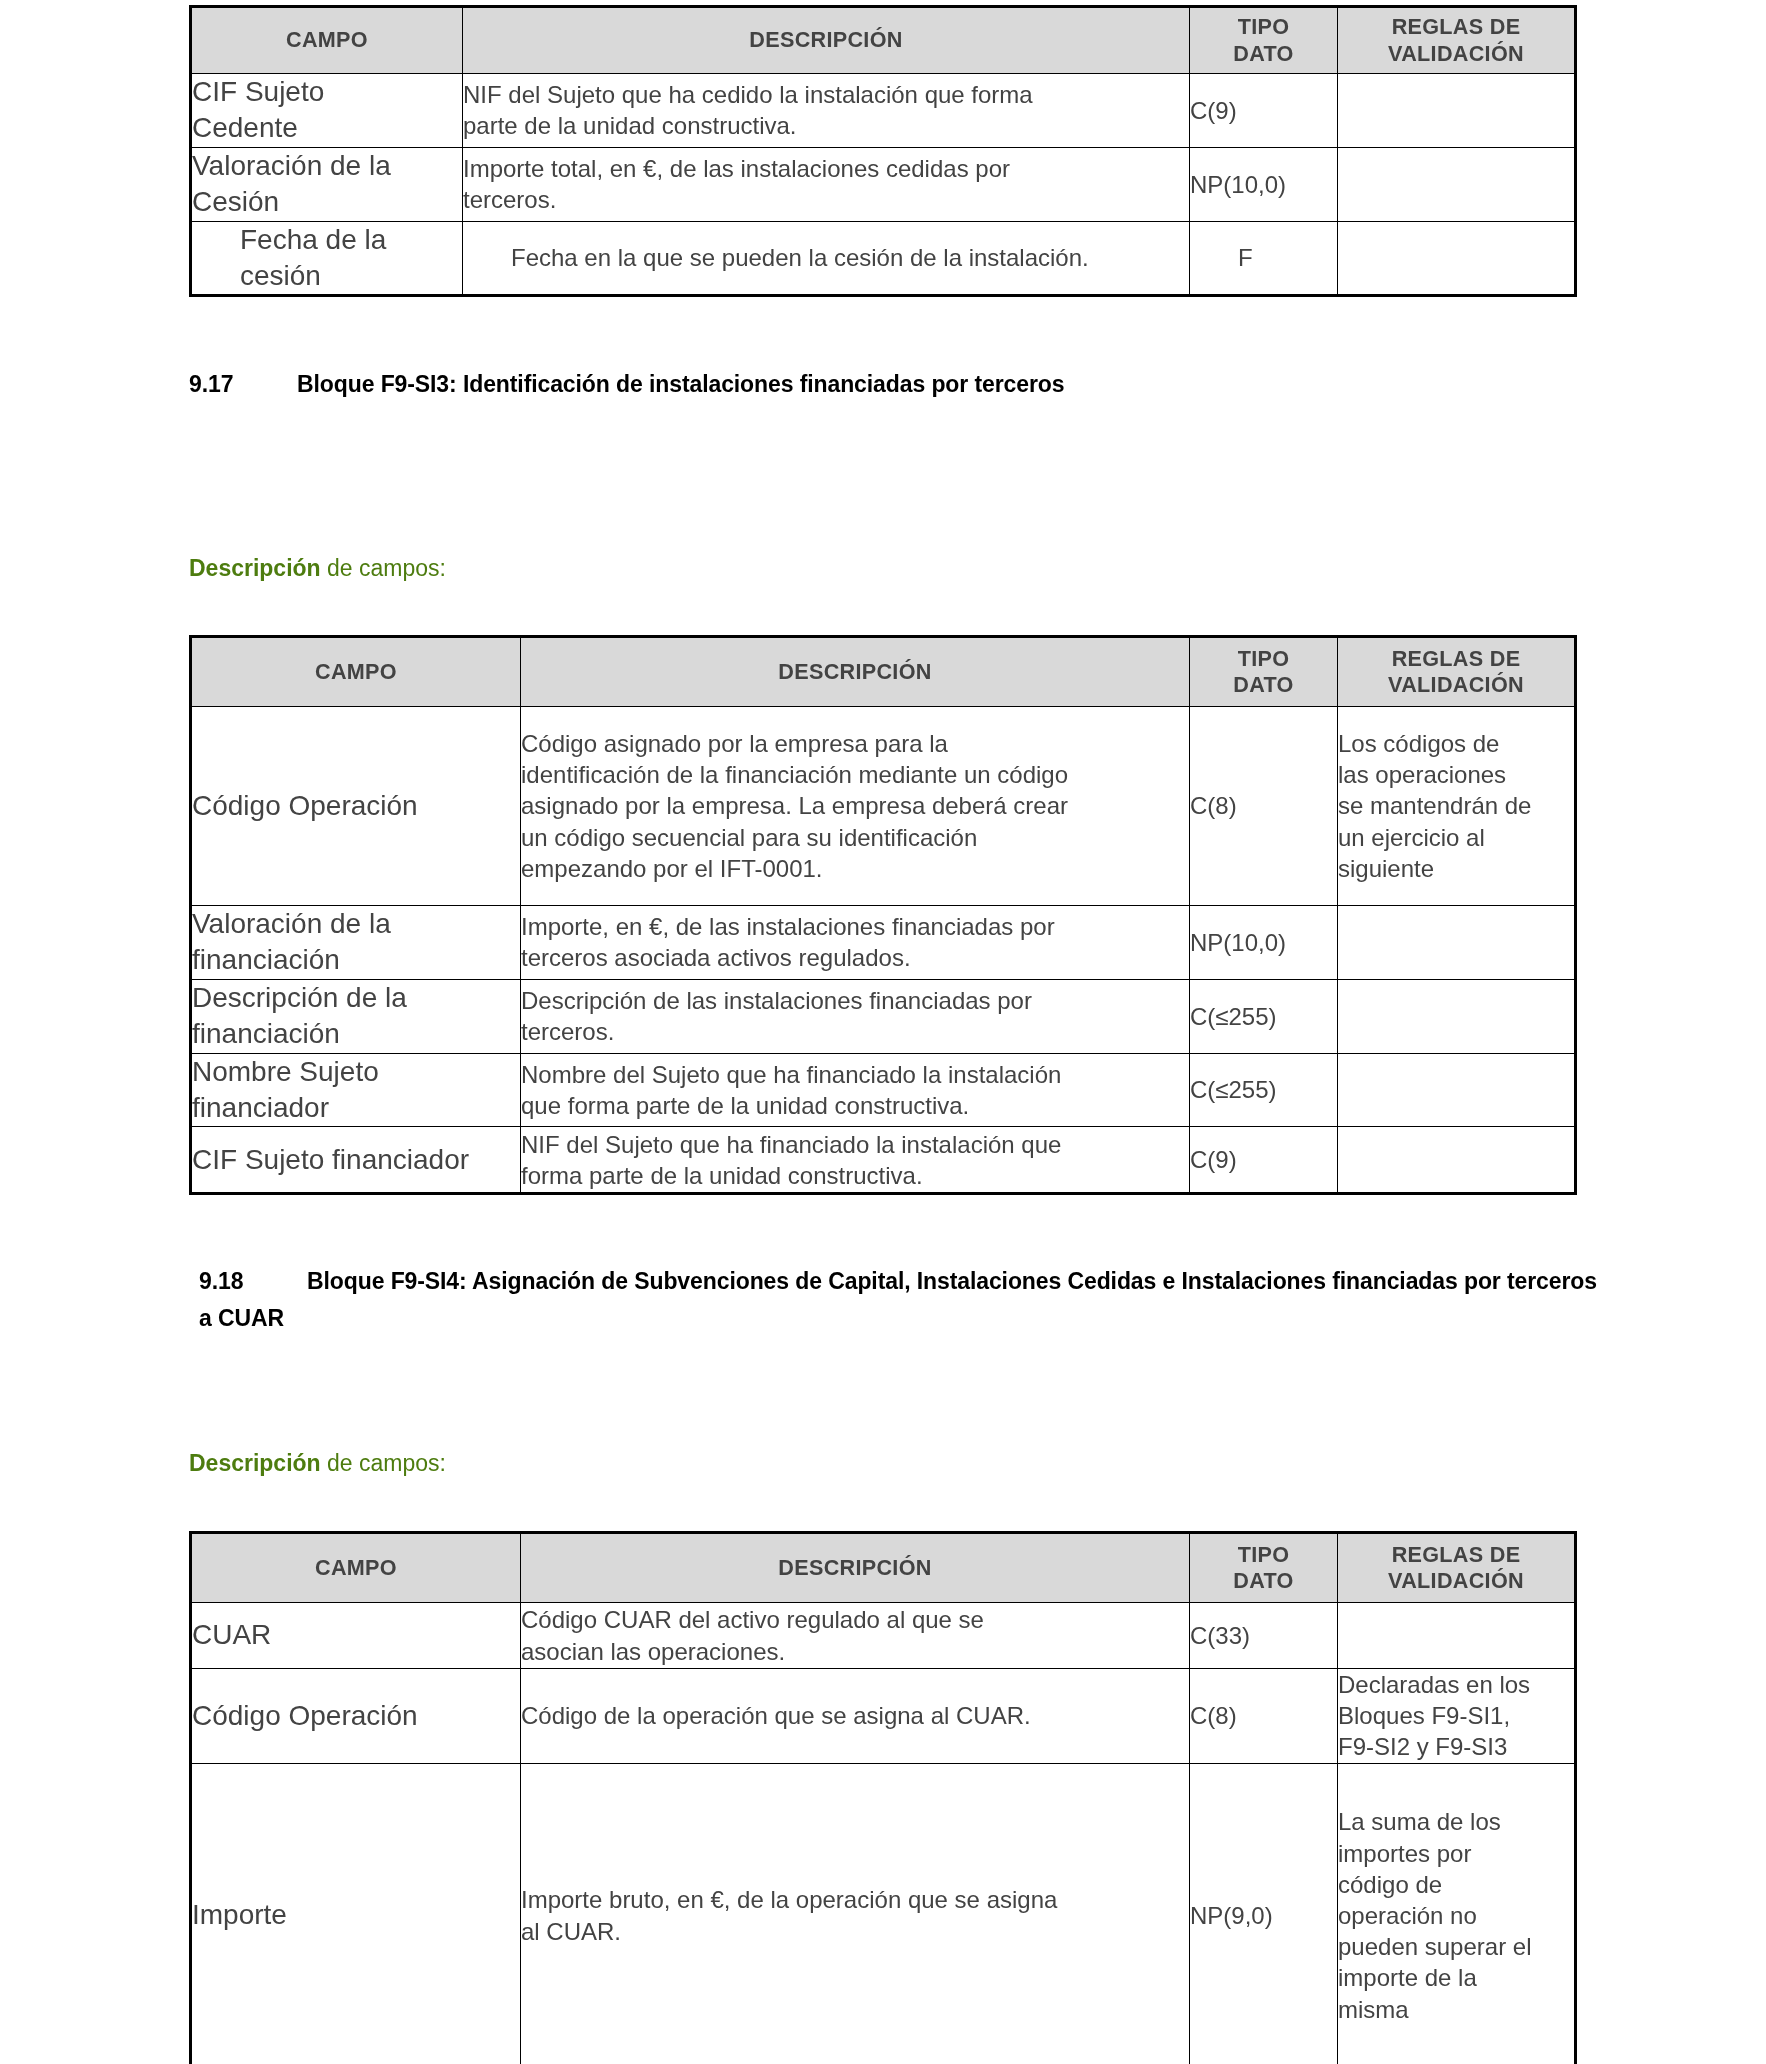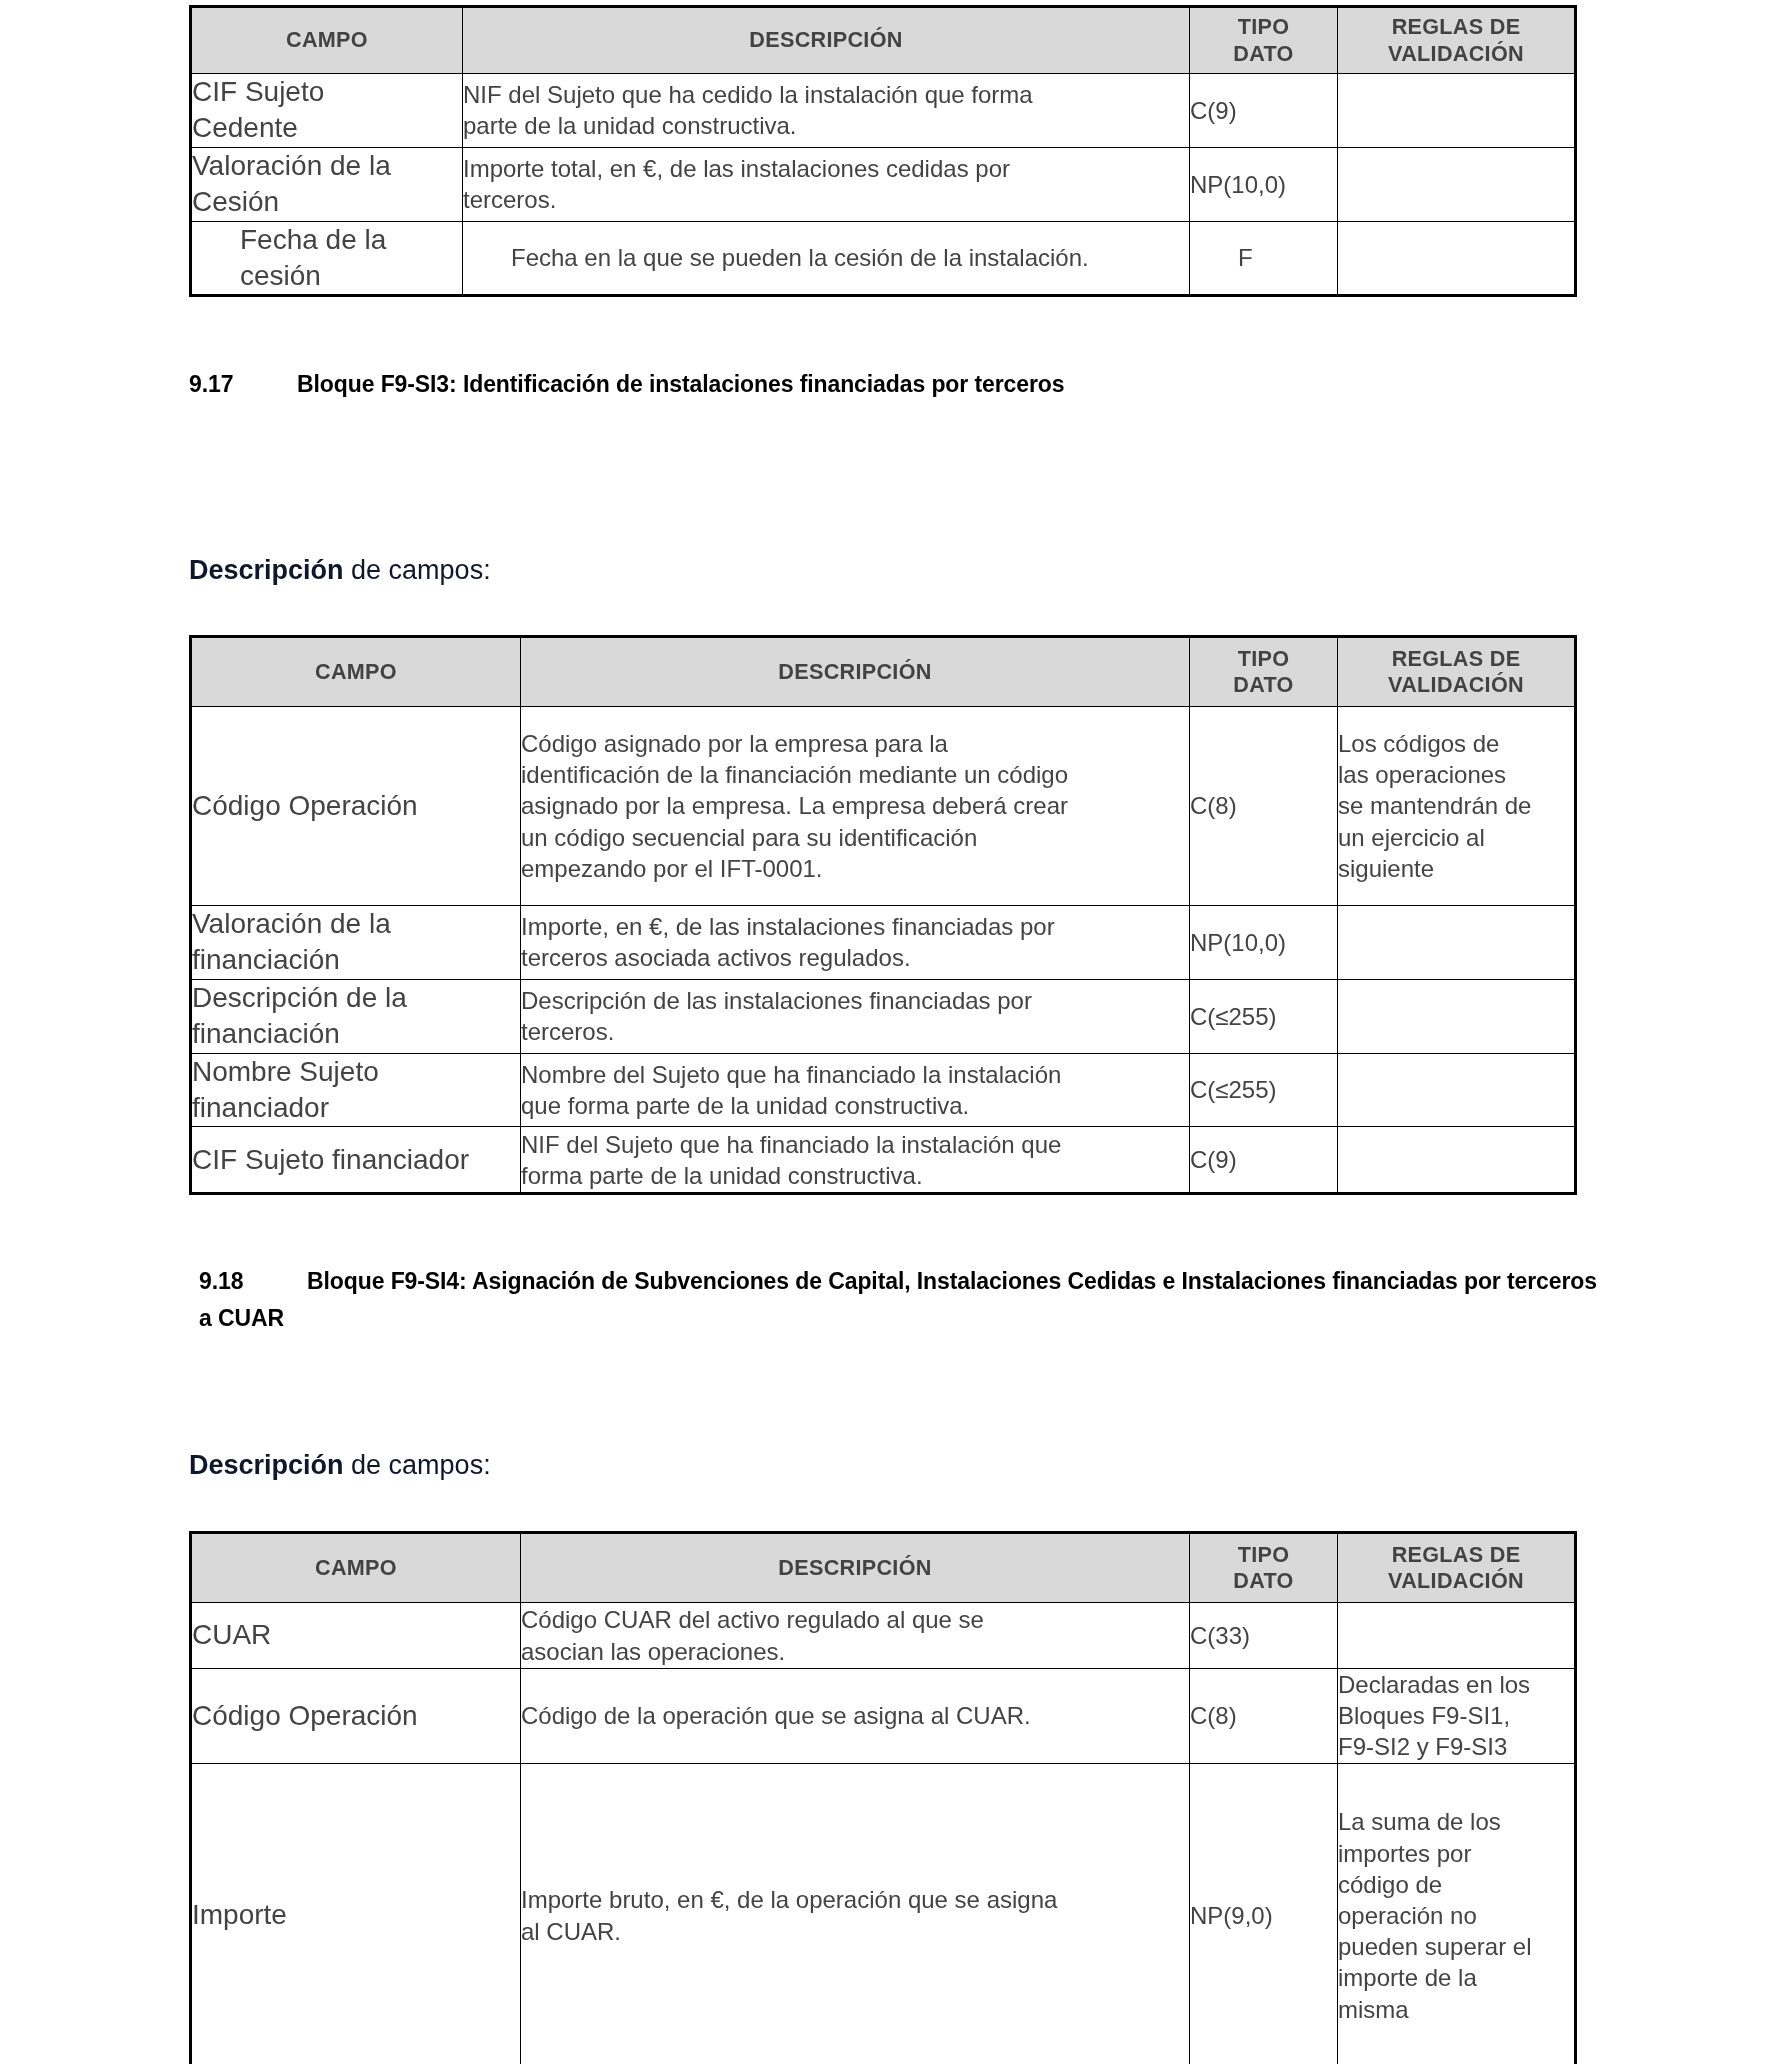--- a/index.html
+++ b/index.html
@@ -82,22 +82,22 @@
     line-height:1.62;
     letter-spacing:-0.1px;
   }
   .h2 .num { display:inline-block; width:108px; }
   .heading-917 { left:189px; top:366px; width:1396px; }
   .heading-918 { left:199px; top:1263px; width:1412px; }
 
   .desc-label {
     position:absolute;
     left:189px;
-    font-size:27px;
-    color:#0f172a;
+    font-size:23px;
+    color:#4d7c0f;
   }
   .desc-label b { font-weight:bold; }
   .desc-1 { top:555px; }
   .desc-2 { top:1450px; }
 </style>
 </head>
 <body>
 
 <div class="page">
 

